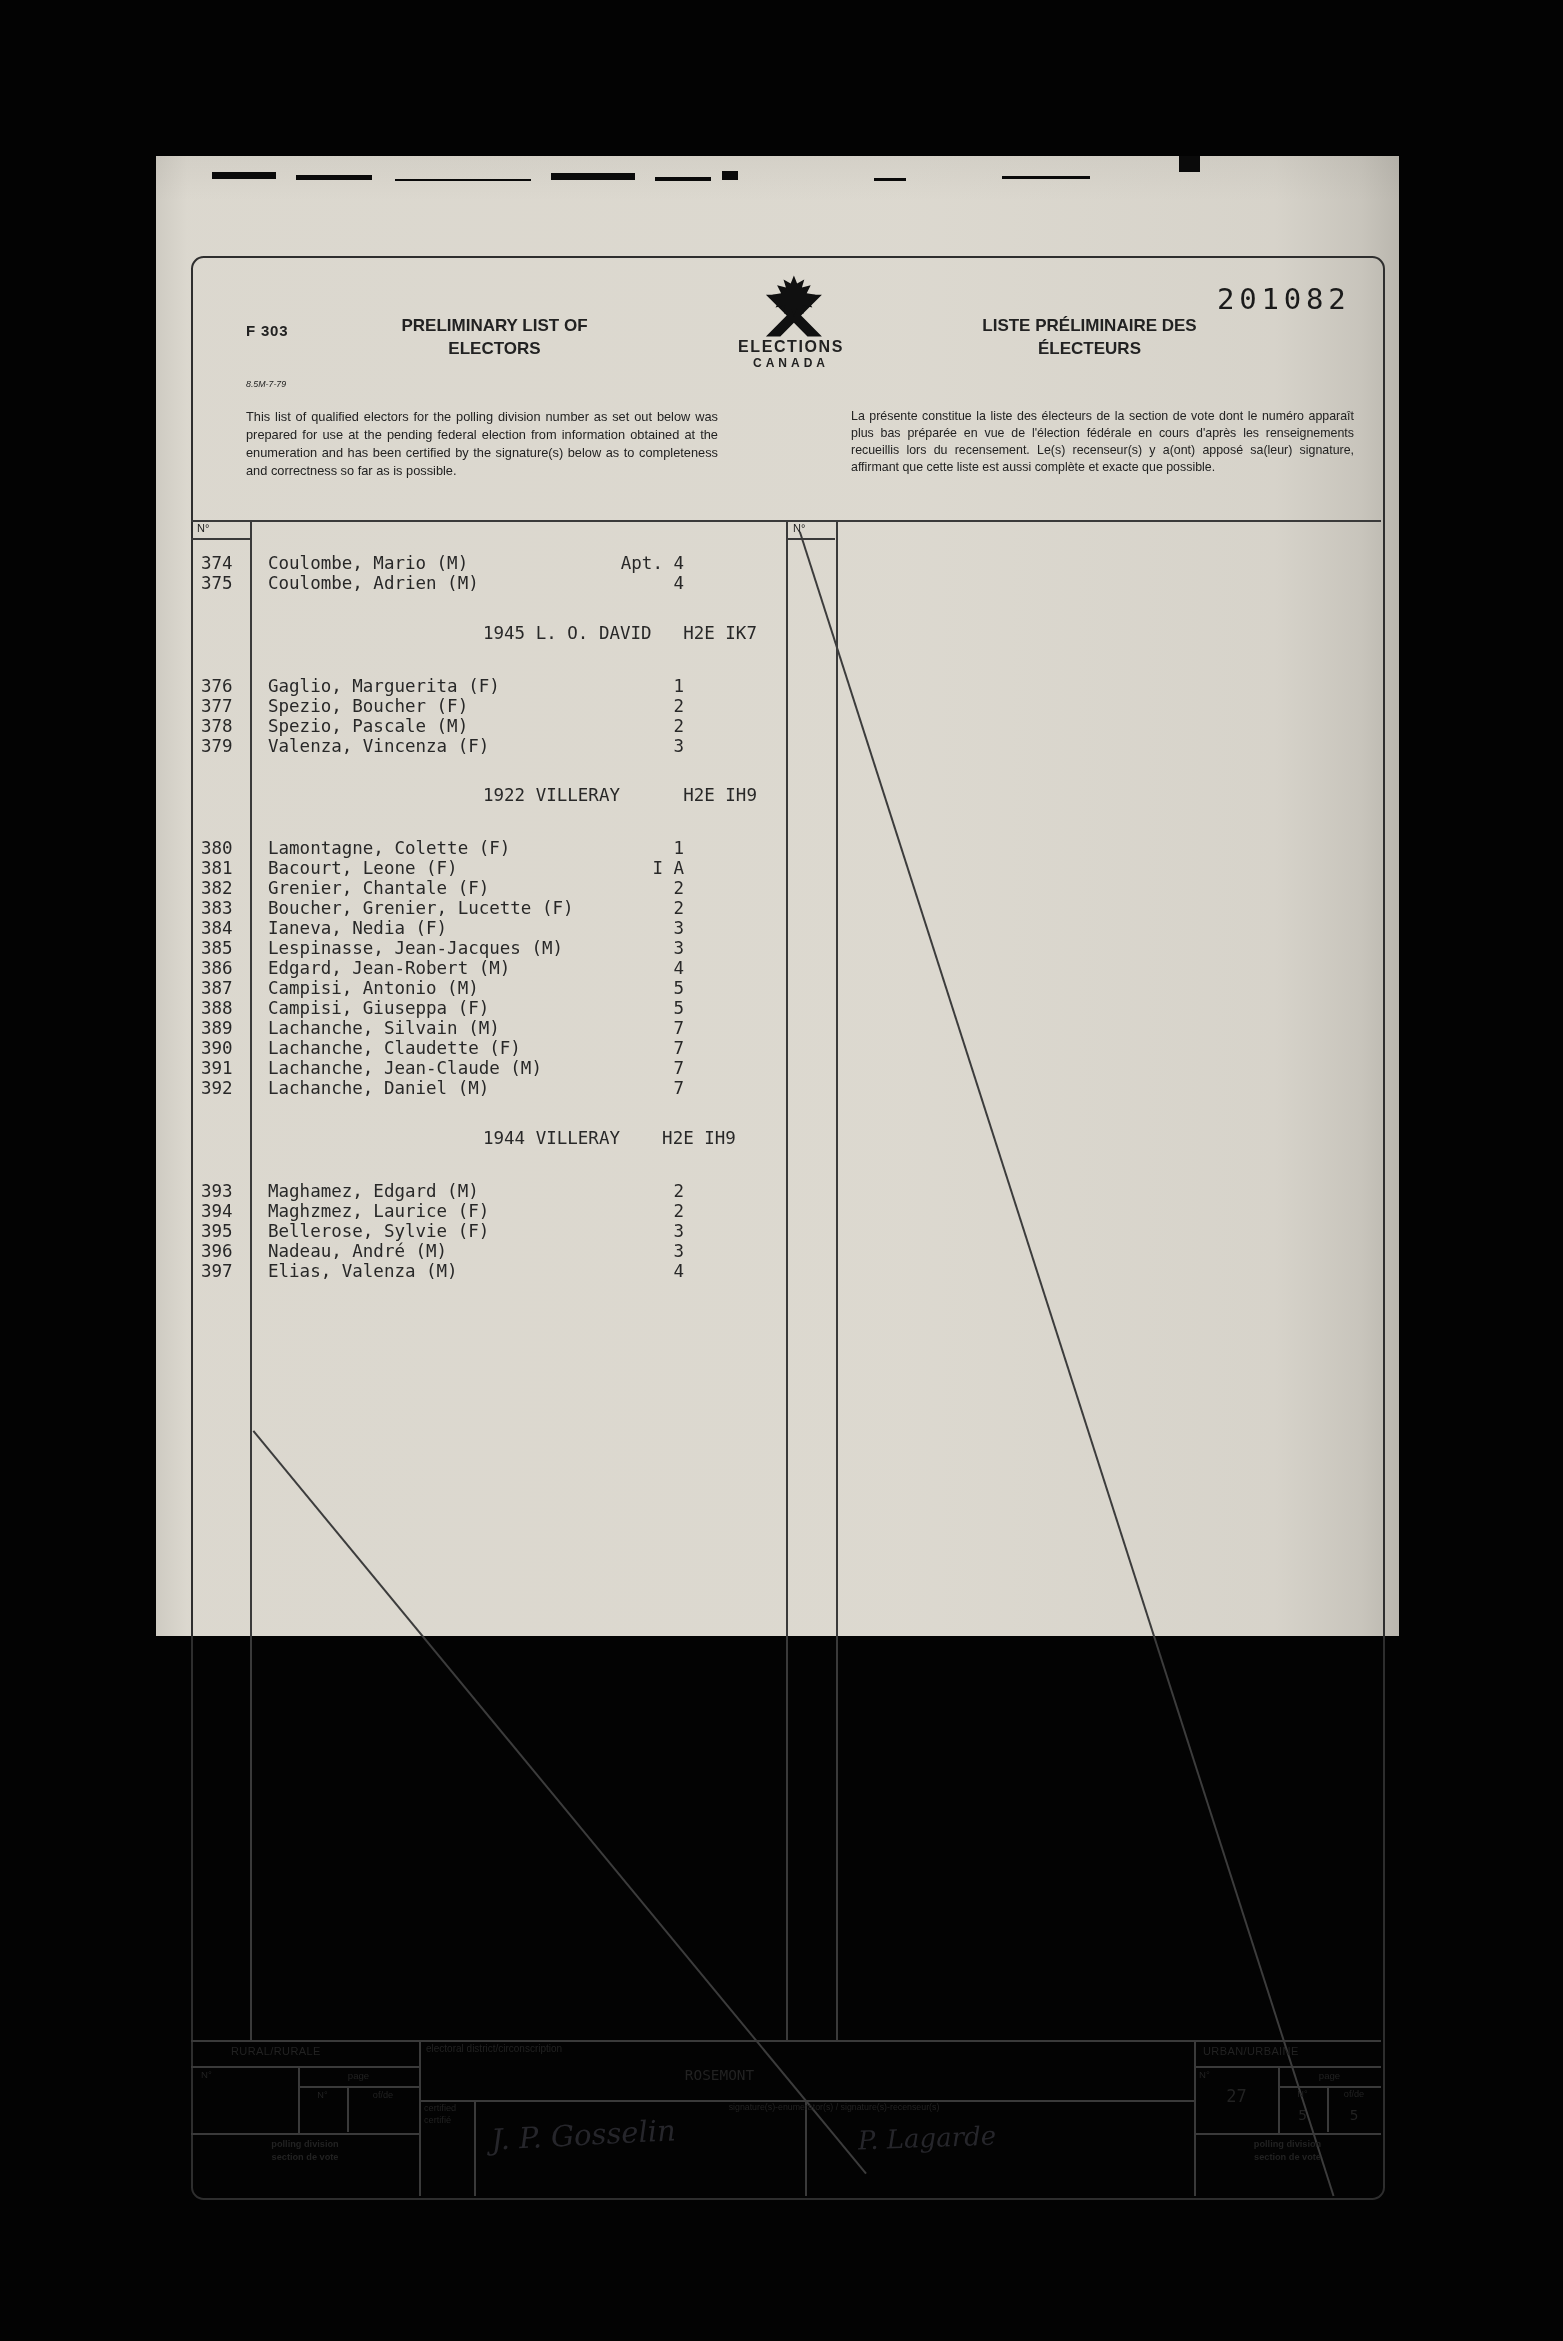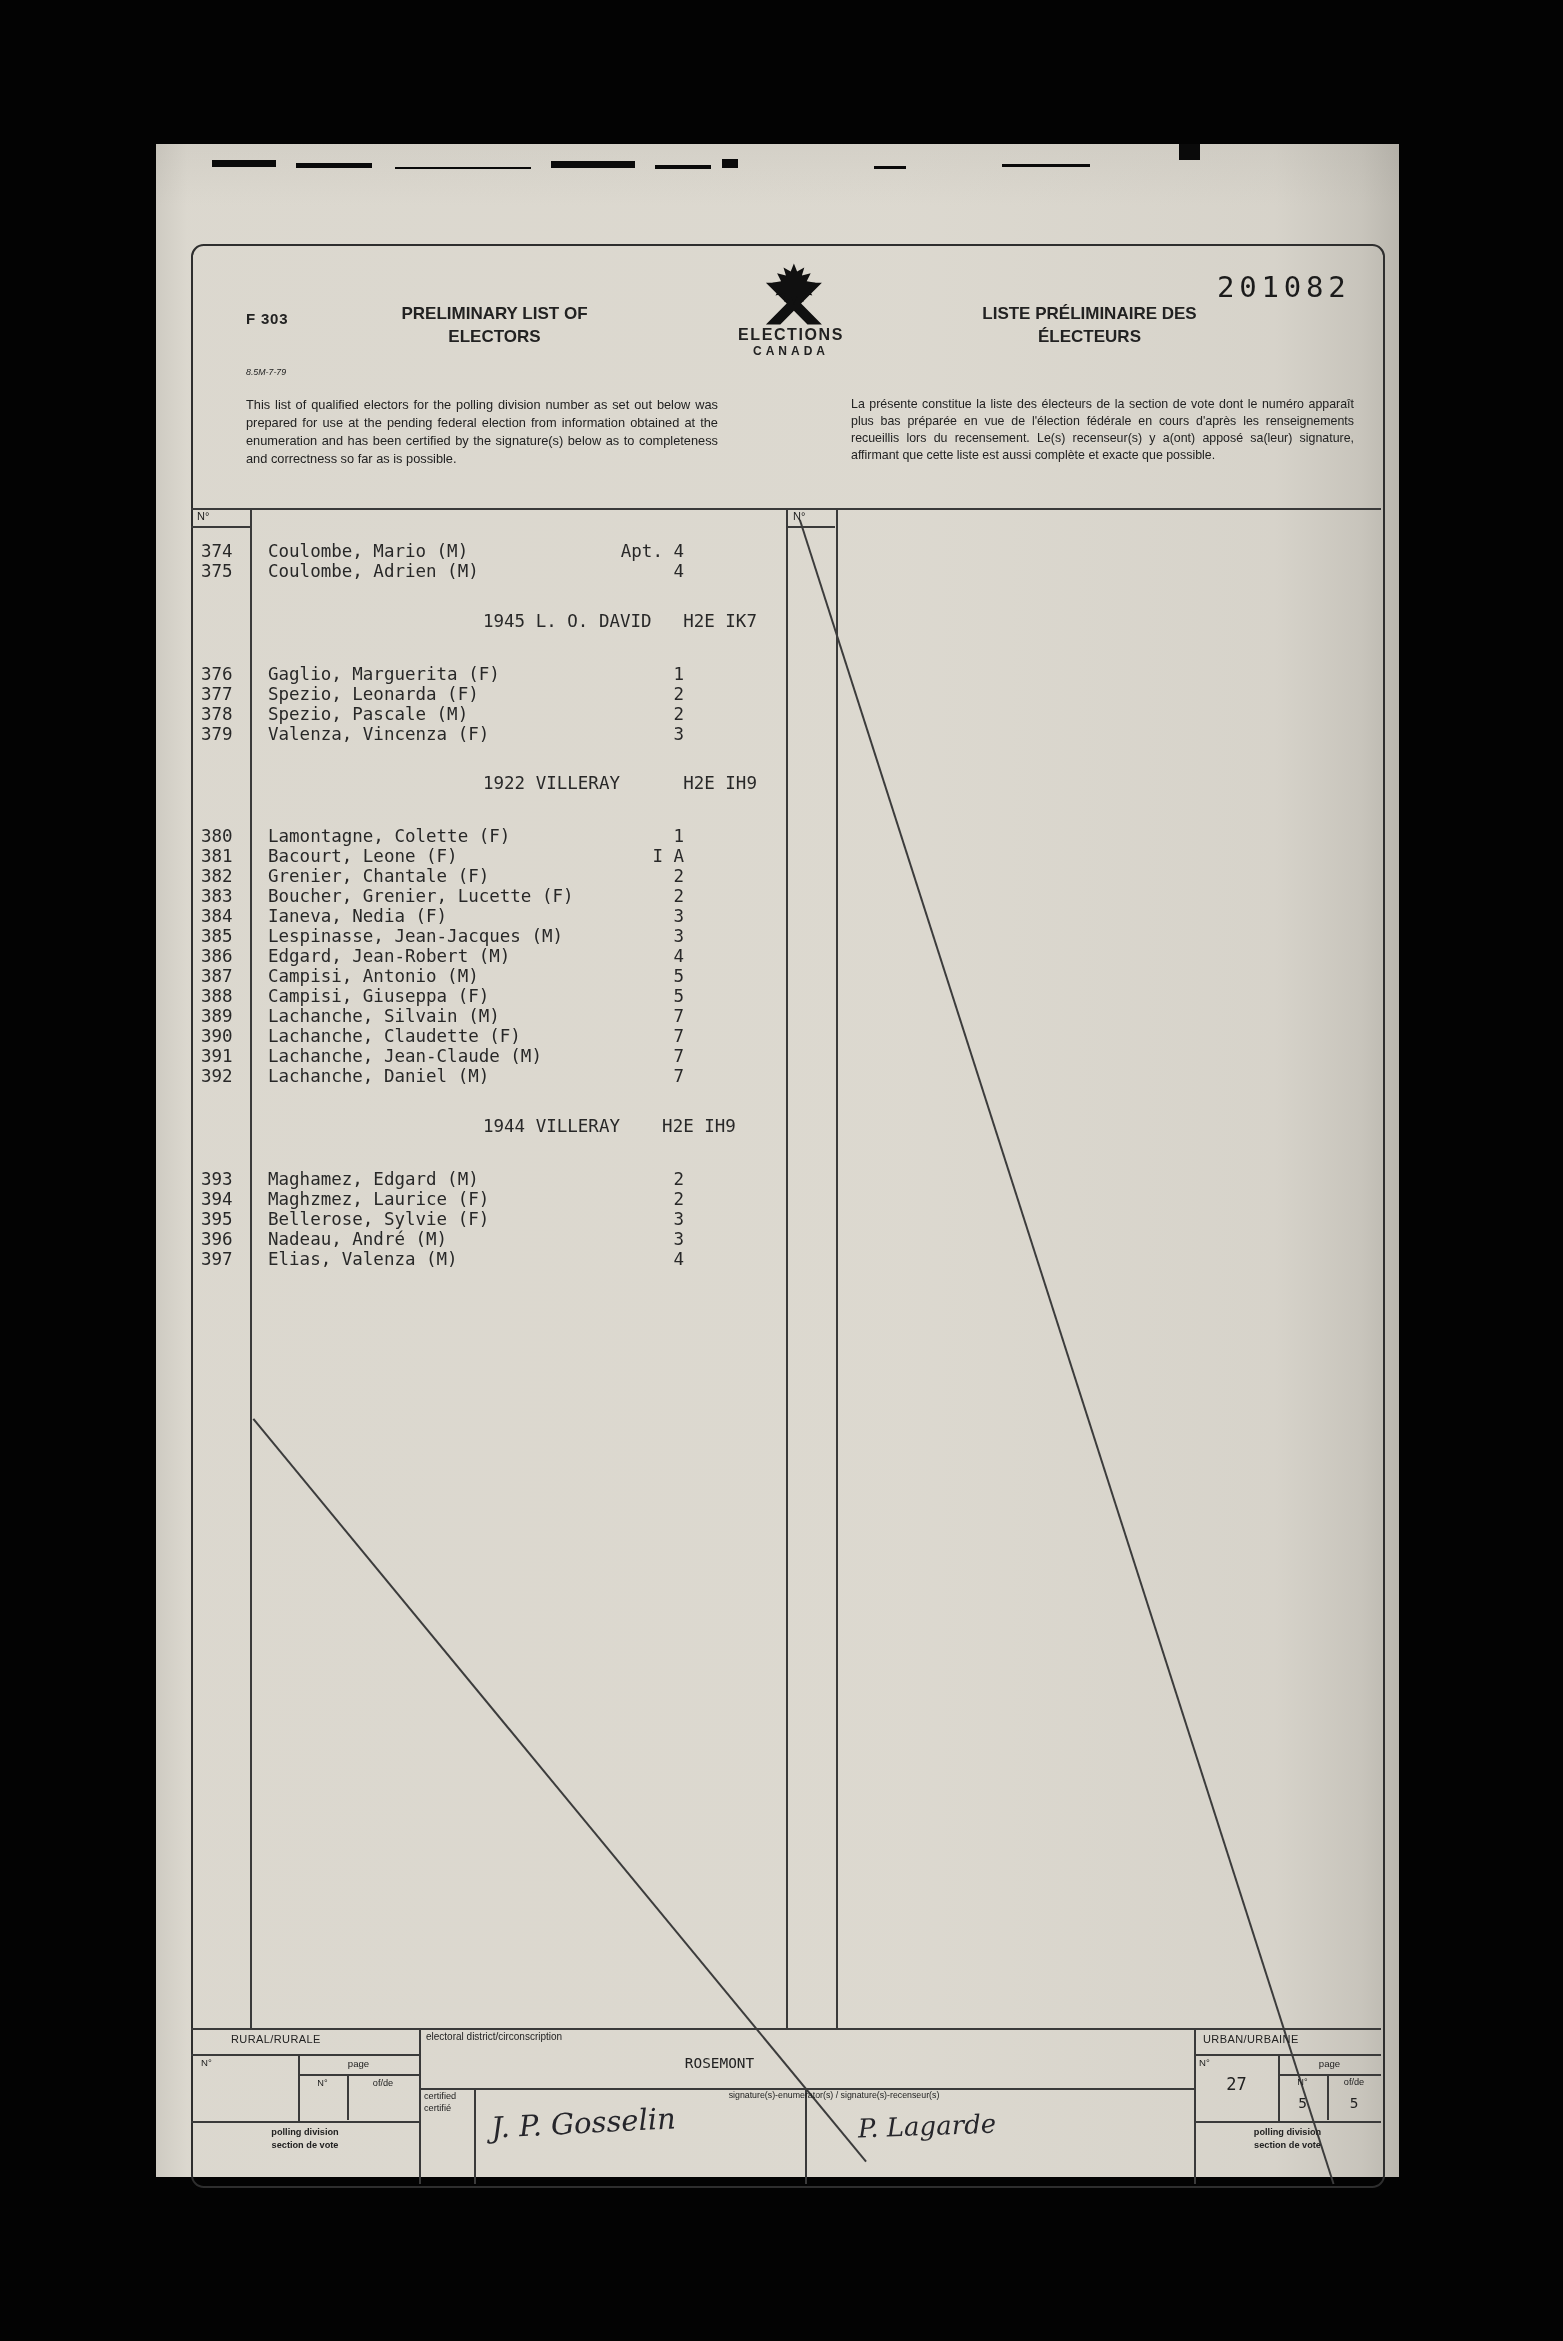--- a/index.html
+++ b/index.html
@@ -1,20 +1,20 @@
 <!DOCTYPE html>
 <html style="font-size:12.8px"><head>
 <meta charset="utf-8">
 <style>
   html,body{margin:0;padding:0;background:#000;}
   #stage{position:relative;width:1563px;height:2342px;background:#030303;overflow:hidden;
          font-family:"Liberation Sans",sans-serif;color:#222;}
   .abs{position:absolute;}
   
-  #paper{position:absolute;left:156px;top:144px;width:1243px;height:2033px;
+  #paper{position:absolute;left:156px;top:156px;width:1243px;height:1480px;
          background:linear-gradient(90deg,#dedcd7 0,#eceae5 2.5%,#edebe6 60%,#e7e5e0 90%,#d7d5d0 97%,#c8c6c1 100%),
                     linear-gradient(180deg,#e4e2dd 0,#edebe6 3%,#edebe6 100%);
          background-blend-mode:multiply;}
   
   .art{position:absolute;background:#0a0a0a;}
   
   #formbox{position:absolute;left:35px;top:100px;width:1190px;height:1940px;
            border:2.4px solid #2e2e2e;border-radius:12.8px;}
   
   .ln{position:absolute;background:#3a3a3a;}
@@ -162,21 +162,21 @@
         <div class="group-header">
           <span>1945 L. O. DAVID   H2E IK7</span>
         </div>
         <div class="row">
           <span class="no">376</span>
           <span class="nm">Gaglio, Marguerita (F)</span>
           <span class="apt">1</span>
         </div>
         <div class="row">
           <span class="no">377</span>
-          <span class="nm">Spezio, Leonarda (F)</span>
+          <span class="nm">Spezio, Boucher (F)</span>
           <span class="apt">2</span>
         </div>
         <div class="row">
           <span class="no">378</span>
           <span class="nm">Spezio, Pascale (M)</span>
           <span class="apt">2</span>
         </div>
         <div class="row">
           <span class="no">379</span>
           <span class="nm">Valenza, Vincenza (F)</span>

